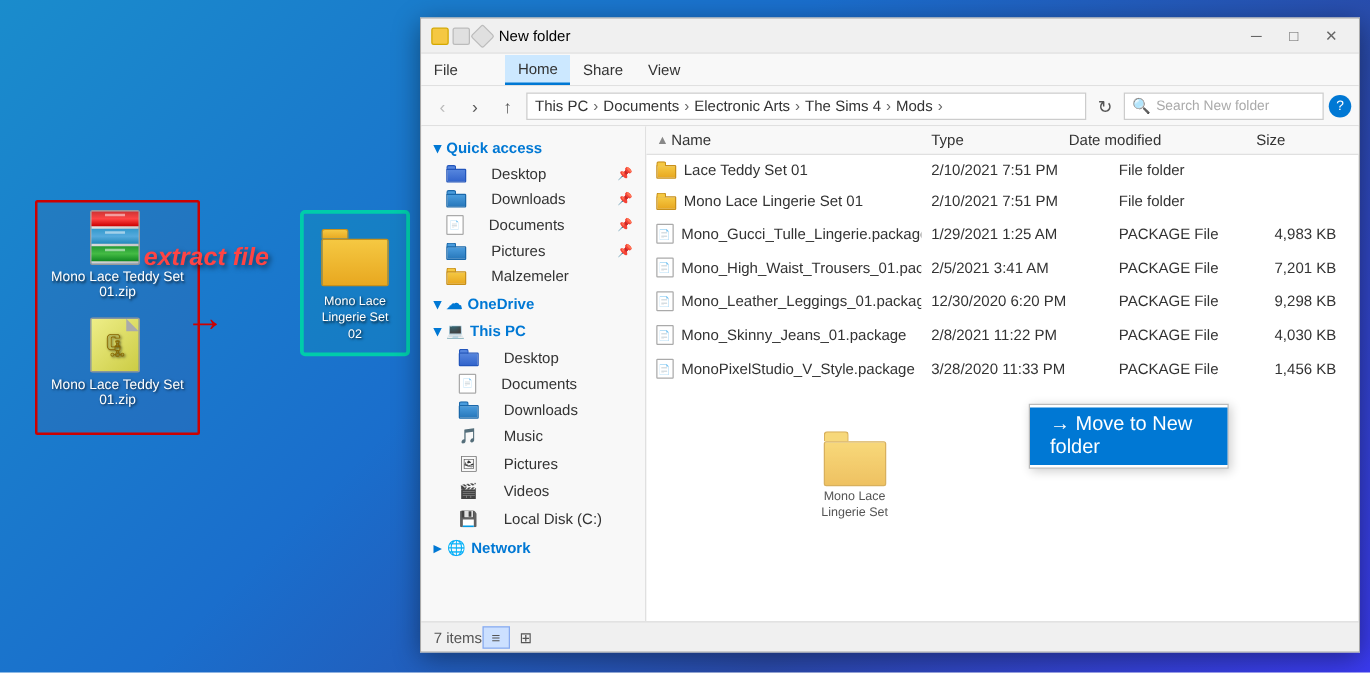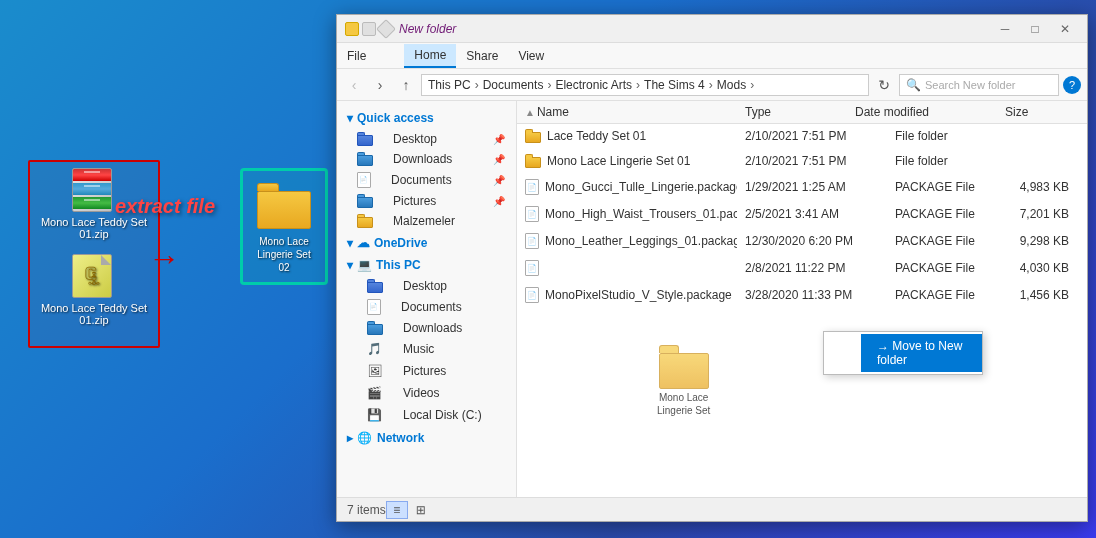--- a/index.html
+++ b/index.html
@@ -219,22 +219,21 @@
       width: 14px;
       height: 14px;
       background: #f5c842;
       border: 1px solid #d4a800;
       border-radius: 2px;
       display: inline-block;
     }
 
     .title-text {
       font-size: 12px;
-      color: #701a75;
-      font-style: italic;
+      color: #000000;
     }
 
     .title-controls {
       display: flex;
       gap: 2px;
     }
 
     .title-btn {
       width: 28px;
       height: 20px;
@@ -547,27 +546,26 @@
       background: white;
       border: 1px solid #bbb;
       box-shadow: 2px 2px 8px rgba(0,0,0,0.2);
       padding: 2px 0;
       min-width: 160px;
       z-index: 10;
     }
 
     .context-menu-item {
       padding: 5px 16px;
-      font-size: 12px;
+      font-size: 16px;
       cursor: pointer;
       color: #333;
       display: flex;
       align-items: center;
       gap: 8px;
-      margin-left: 37px;
     }
     .context-menu-item.highlighted { background: #0078d4; color: white; }
 
     .folder-ghost-label {
       font-size: 10px;
       color: #555;
       text-align: center;
       line-height: 1.3;
       margin-top: 2px;
     }
@@ -864,20 +862,21 @@
       <span style="width:14px;height:16px;background:white;border:1px solid #aaa;border-radius:1px;font-size:8px;display:inline-flex;align-items:center;justify-content:center;color:#555;flex-shrink:0;">📄</span>
       <span>Mono_Leather_Leggings_01.package</span>
     </div>
     <div class="file-cell col-date">12/30/2020 6:20 PM</div>
     <div class="file-cell col-type">PACKAGE File</div>
     <div class="file-cell col-size" style="text-align:right;">9,298 KB</div>
   </div>
           <div class="file-row">
     <div class="file-cell col-name" style="display:flex;align-items:center;gap:6px;">
       <span style="width:14px;height:16px;background:white;border:1px solid #aaa;border-radius:1px;font-size:8px;display:inline-flex;align-items:center;justify-content:center;color:#555;flex-shrink:0;">📄</span>
+      <span>Mono_Skinny_Jeans_01.package</span>
     </div>
     <div class="file-cell col-date">2/8/2021 11:22 PM</div>
     <div class="file-cell col-type">PACKAGE File</div>
     <div class="file-cell col-size" style="text-align:right;">4,030 KB</div>
   </div>
           <div class="file-row">
     <div class="file-cell col-name" style="display:flex;align-items:center;gap:6px;">
       <span style="width:14px;height:16px;background:white;border:1px solid #aaa;border-radius:1px;font-size:8px;display:inline-flex;align-items:center;justify-content:center;color:#555;flex-shrink:0;">📄</span>
       <span>MonoPixelStudio_V_Style.package</span>
     </div>

